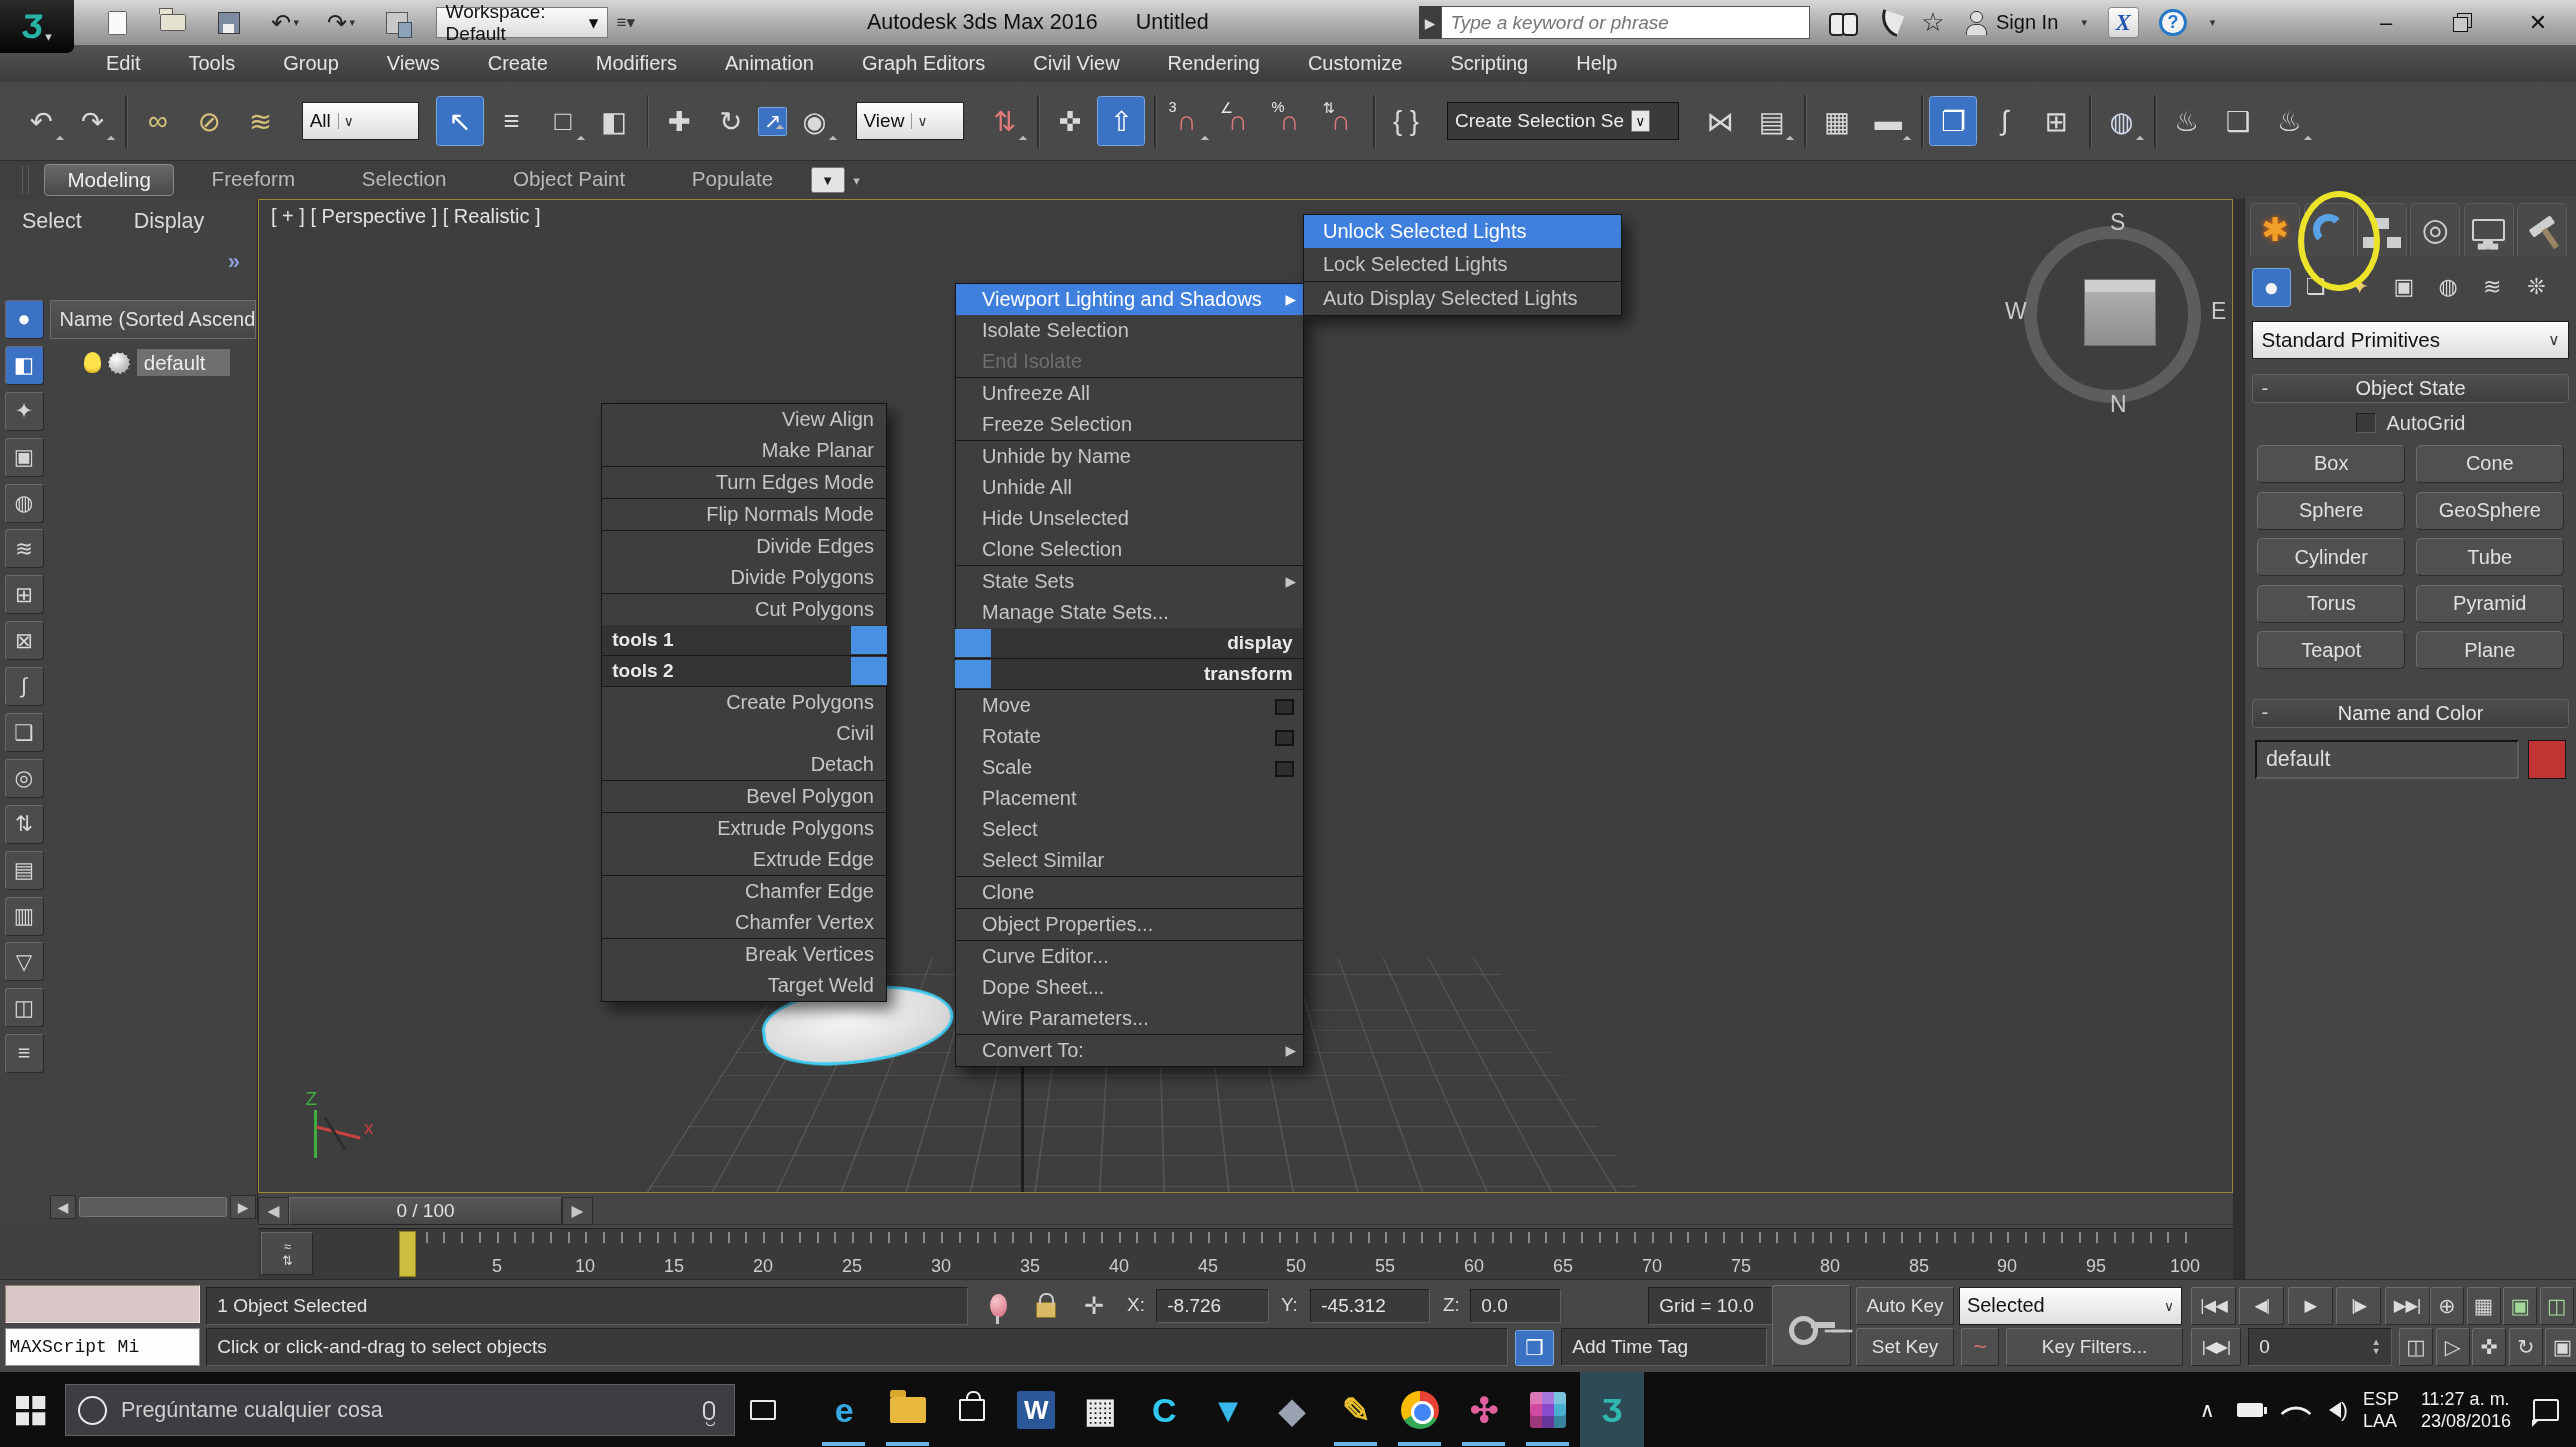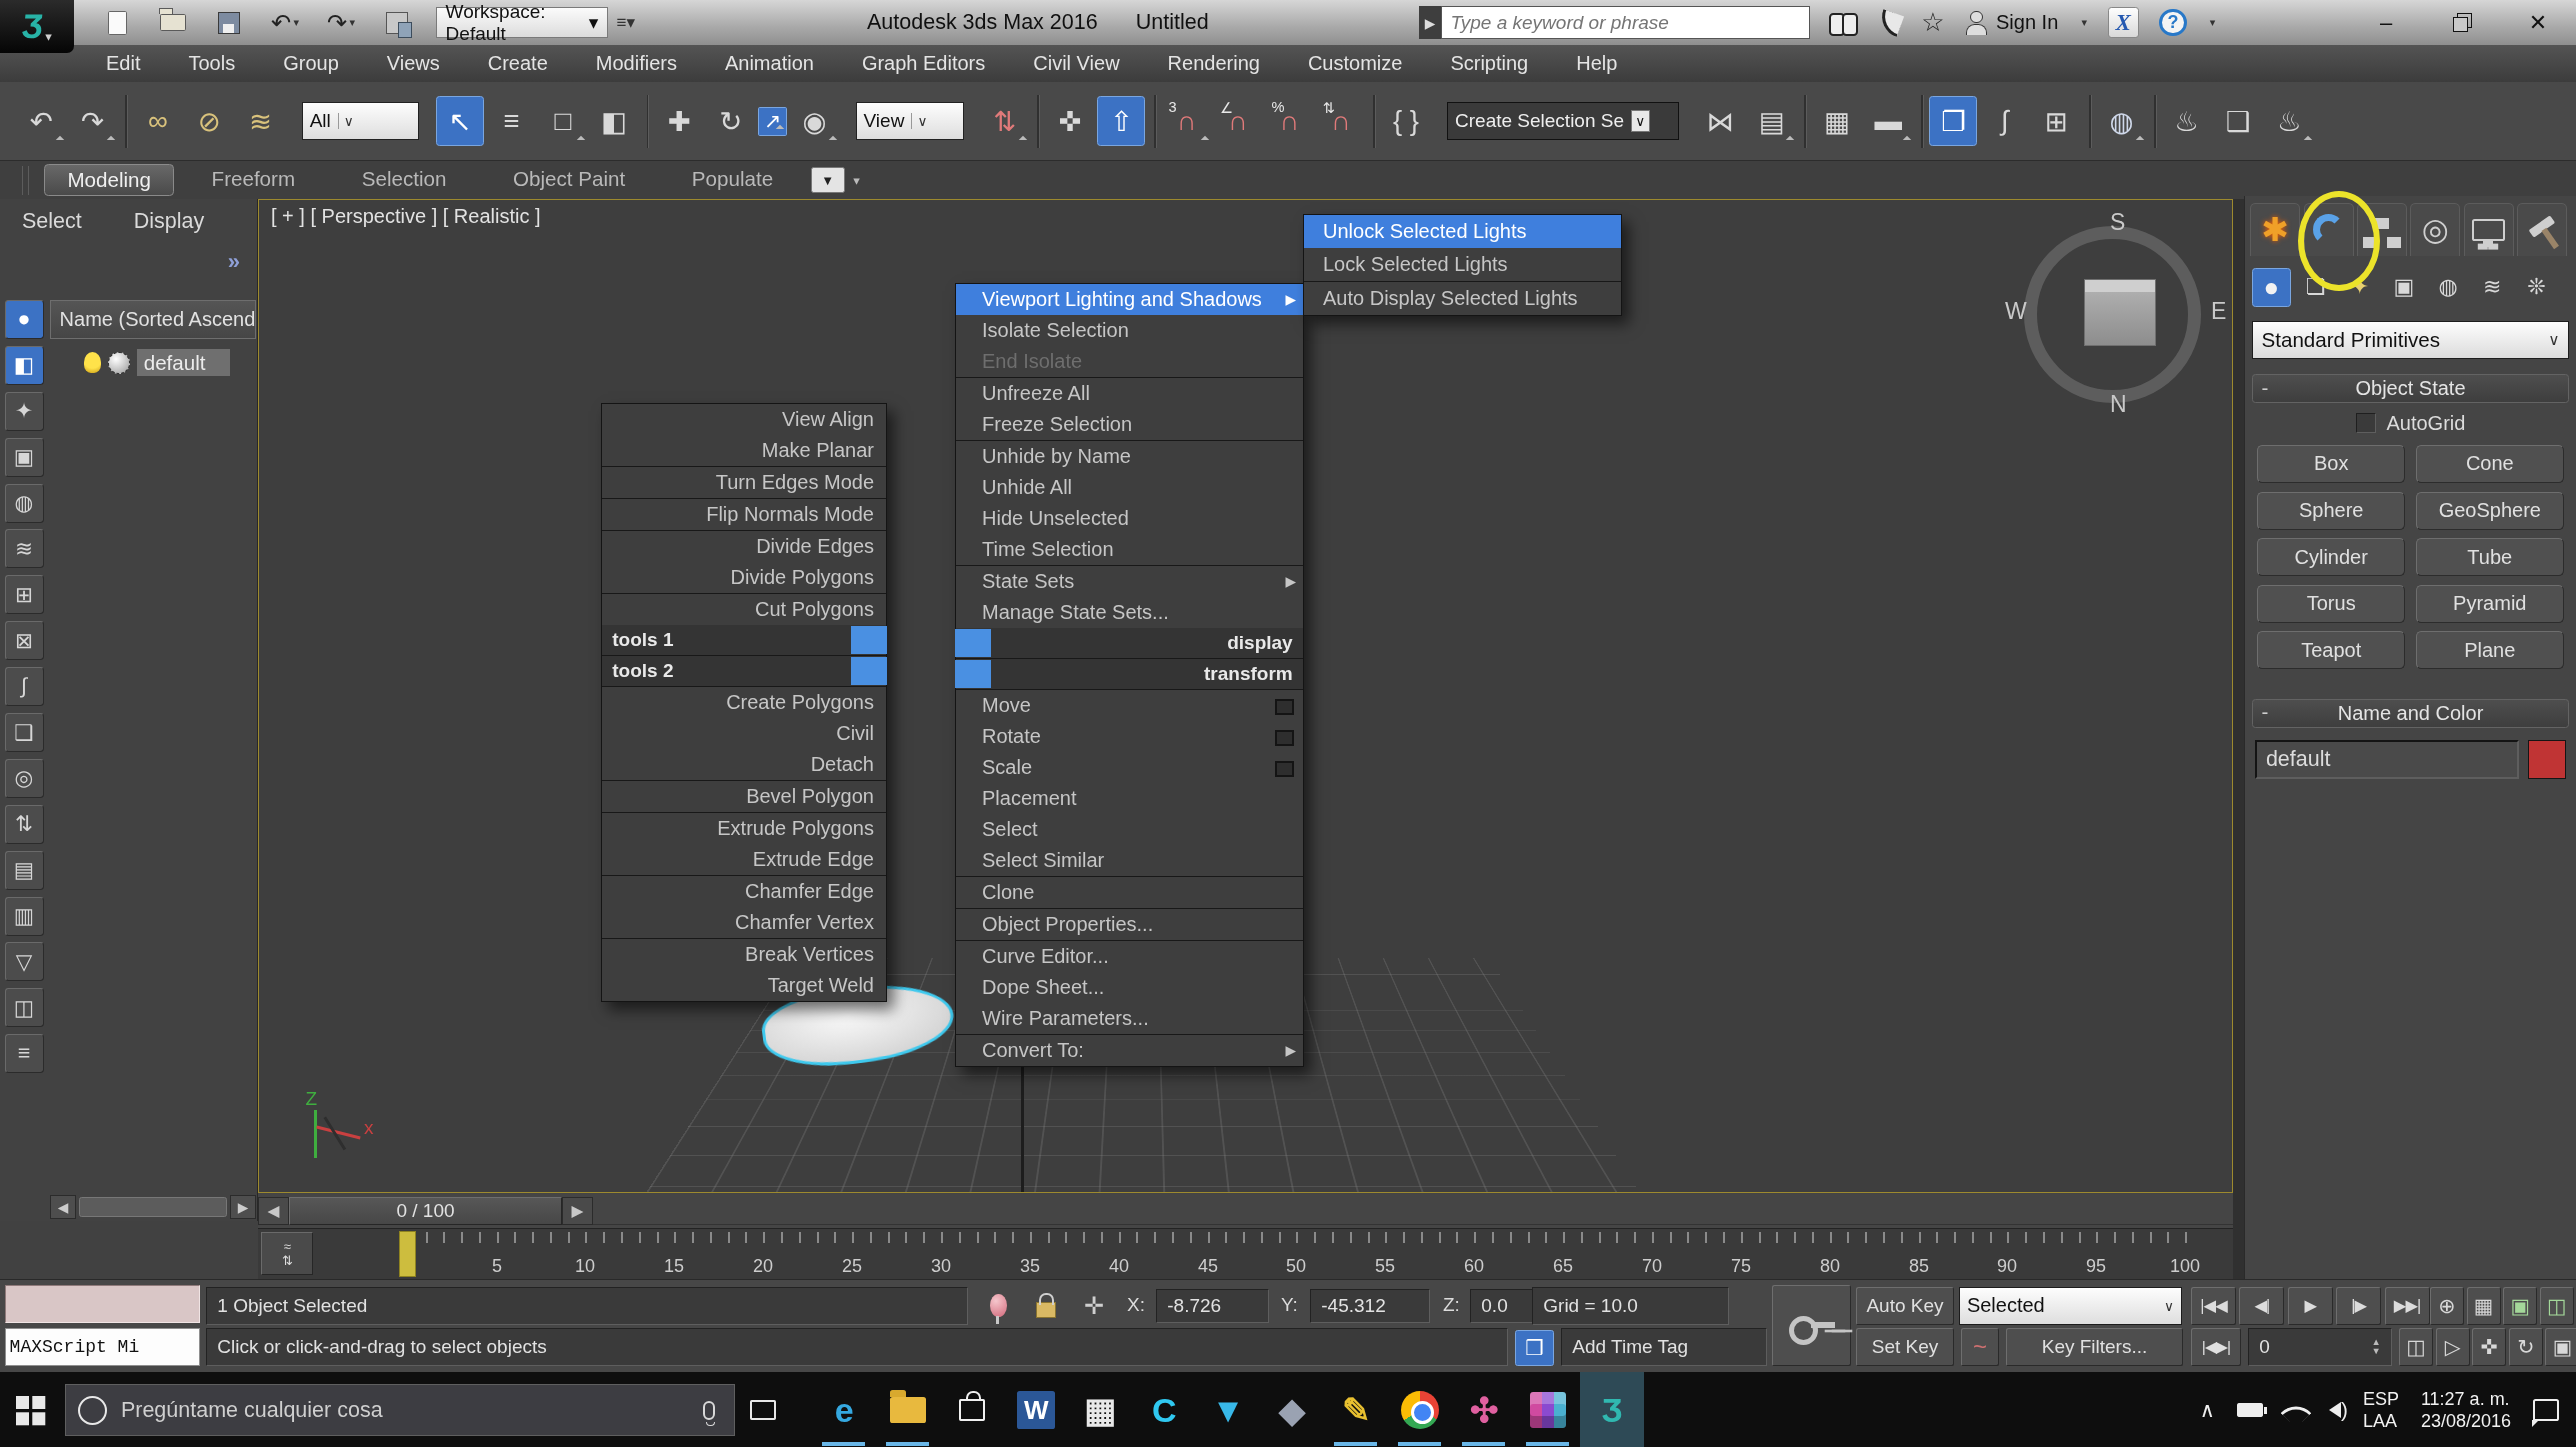--- a/index.html
+++ b/index.html
@@ -207,21 +207,21 @@
     font-family:"Liberation Mono",monospace; font-size:18px; display:flex; align-items:center; padding-left:3.4px; white-space:nowrap; overflow:hidden; position:absolute; }
   #status-field { left:206px; top:6.9px; width:762px; height:38px; }
   #prompt-field { left:206px; top:48px; width:1302px; height:38px; }
   .sb-ic { position:absolute; top:8.6px; width:38px; height:34px; display:flex; align-items:center; justify-content:center; }
   .ic-balloon { width:17px; height:23px; border-radius:50% 50% 50% 50%; background:radial-gradient(circle at 35% 30%, #f5c6cc, #d2687a); position:relative; }
   .ic-balloon::after { content:""; position:absolute; left:6.9px; bottom:-6.9px; width:2.6px; height:7.7px; background:#c8c8c8; }
   .ic-lock { position:relative; width:20.6px; height:15.5px; background:#d9b964; border:1.7px solid #8a7430; margin-top:8.6px; }
   .ic-lock::before { content:""; position:absolute; left:2.6px; top:-10.3px; width:10.3px; height:10.3px; border:2.6px solid #cfcfcf; border-bottom:none; border-radius:6.9px 6.9px 0 0; }
   .ic-coords { color:#cfcfcf; font-size:24px; }
   .coord-label { position:absolute; top:13.7px; font-size:19px; color:#dcdcdc; }
-  #grid-box { left:1532px; top:6.9px; width:197px; height:38px; }
+  #grid-box { left:1648px; top:6.9px; width:197px; height:38px; }
   #key-btn { left:1772px; top:5.2px; width:79px; height:81px; }
   .ic-key { position:relative; width:46px; height:22px; }
   .ic-key::before { content:""; position:absolute; left:0; top:1.7px; width:19px; height:19px; border:5.2px solid #c4c4c4; border-radius:50%; }
   .ic-key::after { content:""; position:absolute; left:22px; top:7.7px; width:24px; height:6px; background:#c4c4c4; box-shadow:12px 6px 0 -1.7px #c4c4c4, 19px 6px 0 -1.7px #c4c4c4; }
   #autokey-btn { left:1856px; top:6.9px; width:98px; height:38px; }
   #setkey-btn { left:1856px; top:48px; width:98px; height:38px; }
   #selkey-combo { left:1959px; top:6.9px; width:223px; height:38px; background:linear-gradient(#fdfdfd,#dedede); border:0.9px solid #1c1c1c; color:#111;
     font-size:20px; display:flex; align-items:center; justify-content:space-between; padding:0 6.9px; position:absolute; }
   #tangent-btn { left:1961px; top:48px; width:38px; height:38px; font-size:24px; color:#cc7070; }
   #keyfilters-btn { left:2006px; top:48px; width:177px; height:38px; }
@@ -708,21 +708,21 @@
         <div>
           <div class="qitem">Unfreeze All</div>
           <div class="qitem">Freeze Selection</div>
         </div>
       </div>
       <div class="qgroup">
         <div>
           <div class="qitem">Unhide by Name</div>
           <div class="qitem">Unhide All</div>
           <div class="qitem">Hide Unselected</div>
-          <div class="qitem">Time Selection</div>
+          <div class="qitem">Clone Selection</div>
         </div>
       </div>
       <div class="qgroup">
         <div>
           <div class="qitem has-sub">State Sets</div>
           <div class="qitem">Manage State Sets...</div>
         </div>
       </div>
     </div>
   <div class="qtitle right"><span>display</span><span class="qsq"></span></div>

